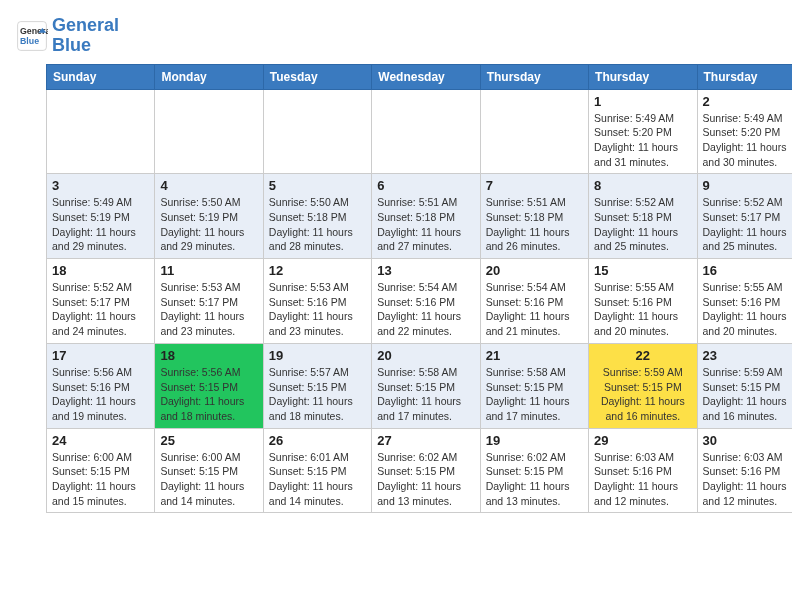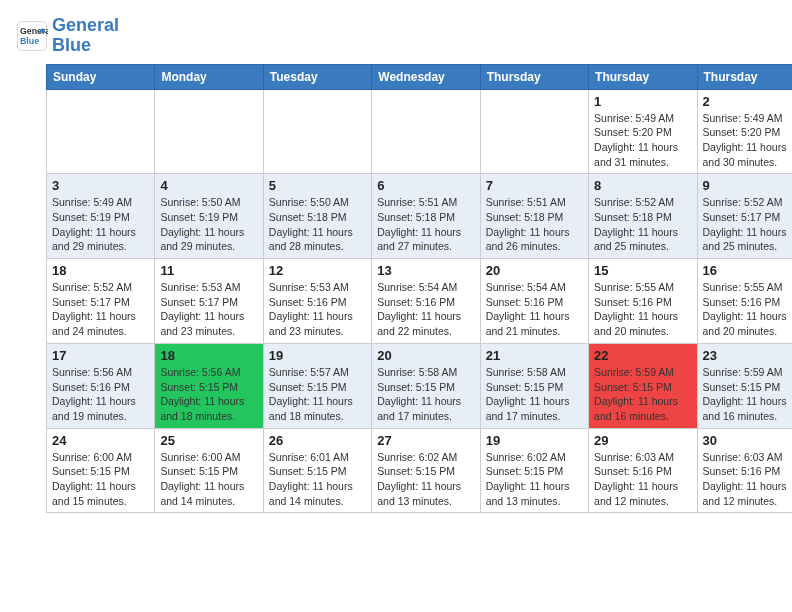--- a/index.html
+++ b/index.html
@@ -276,21 +276,21 @@
 Daylight: 11 hours
 and 17 minutes.</div>
         </td>
         <td style="background: rgb(232, 238, 247);">
           <span class="day-number">21</span>
           <div class="day-info" style="white-space: pre-line;">Sunrise: 5:58 AM
 Sunset: 5:15 PM
 Daylight: 11 hours
 and 17 minutes.</div>
         </td>
-        <td style="background: #ef4444;">
+        <td style="background: #fde047; text-align: center;">
           <span class="day-number">22</span>
           <div class="day-info" style="white-space: pre-line;">Sunrise: 5:59 AM
 Sunset: 5:15 PM
 Daylight: 11 hours
 and 16 minutes.</div>
         </td>
         <td style="background: rgb(232, 238, 247);">
           <span class="day-number">23</span>
           <div class="day-info" style="white-space: pre-line;">Sunrise: 5:59 AM
 Sunset: 5:15 PM

